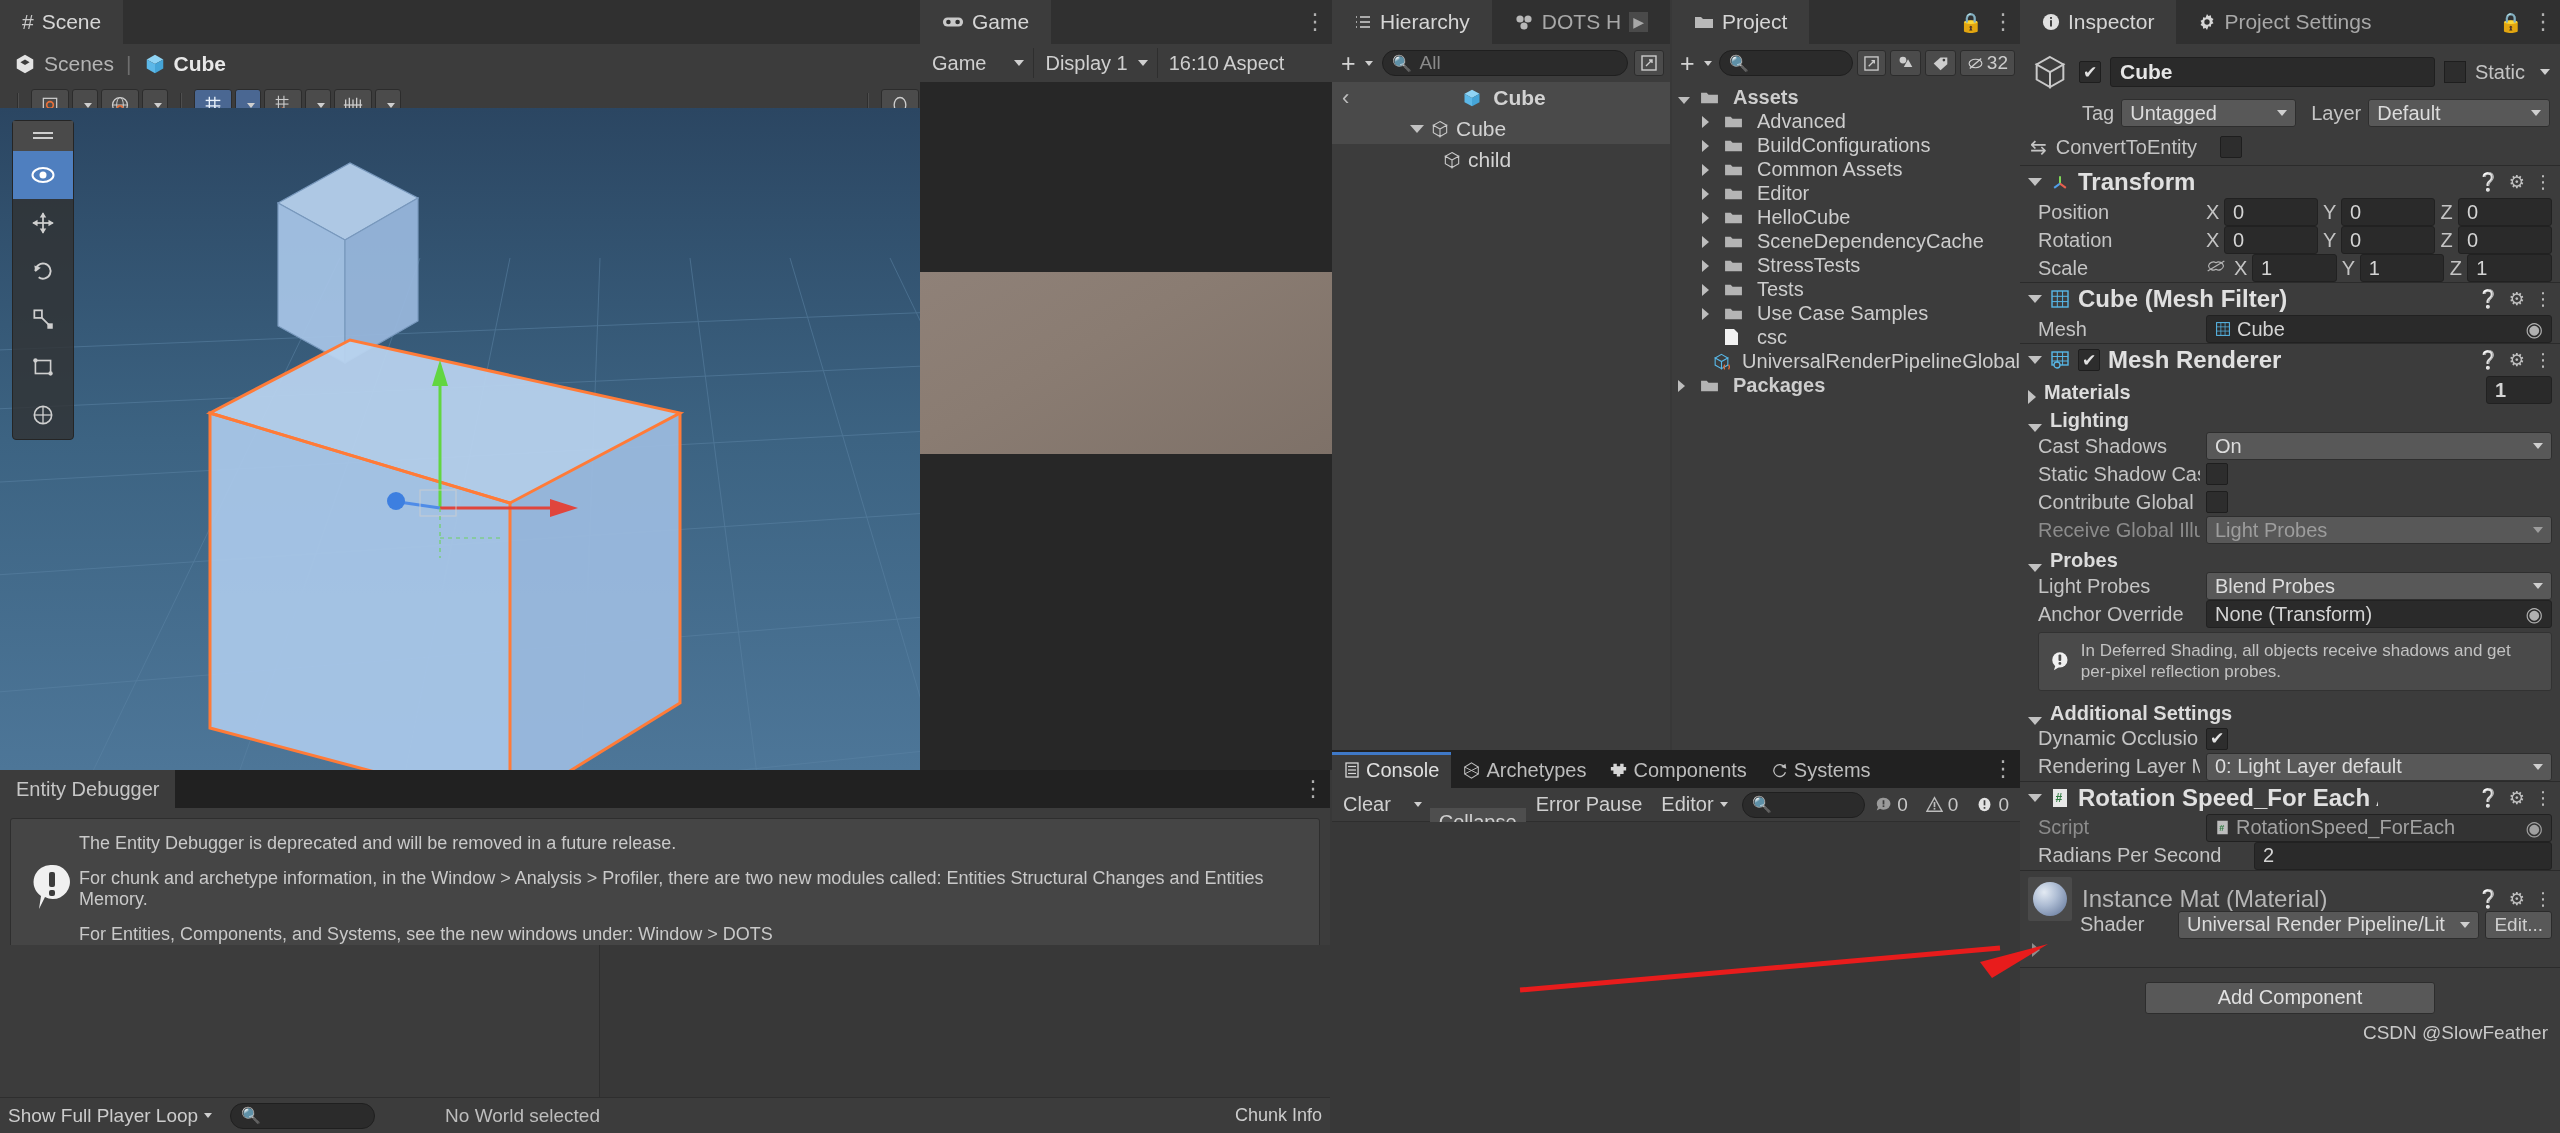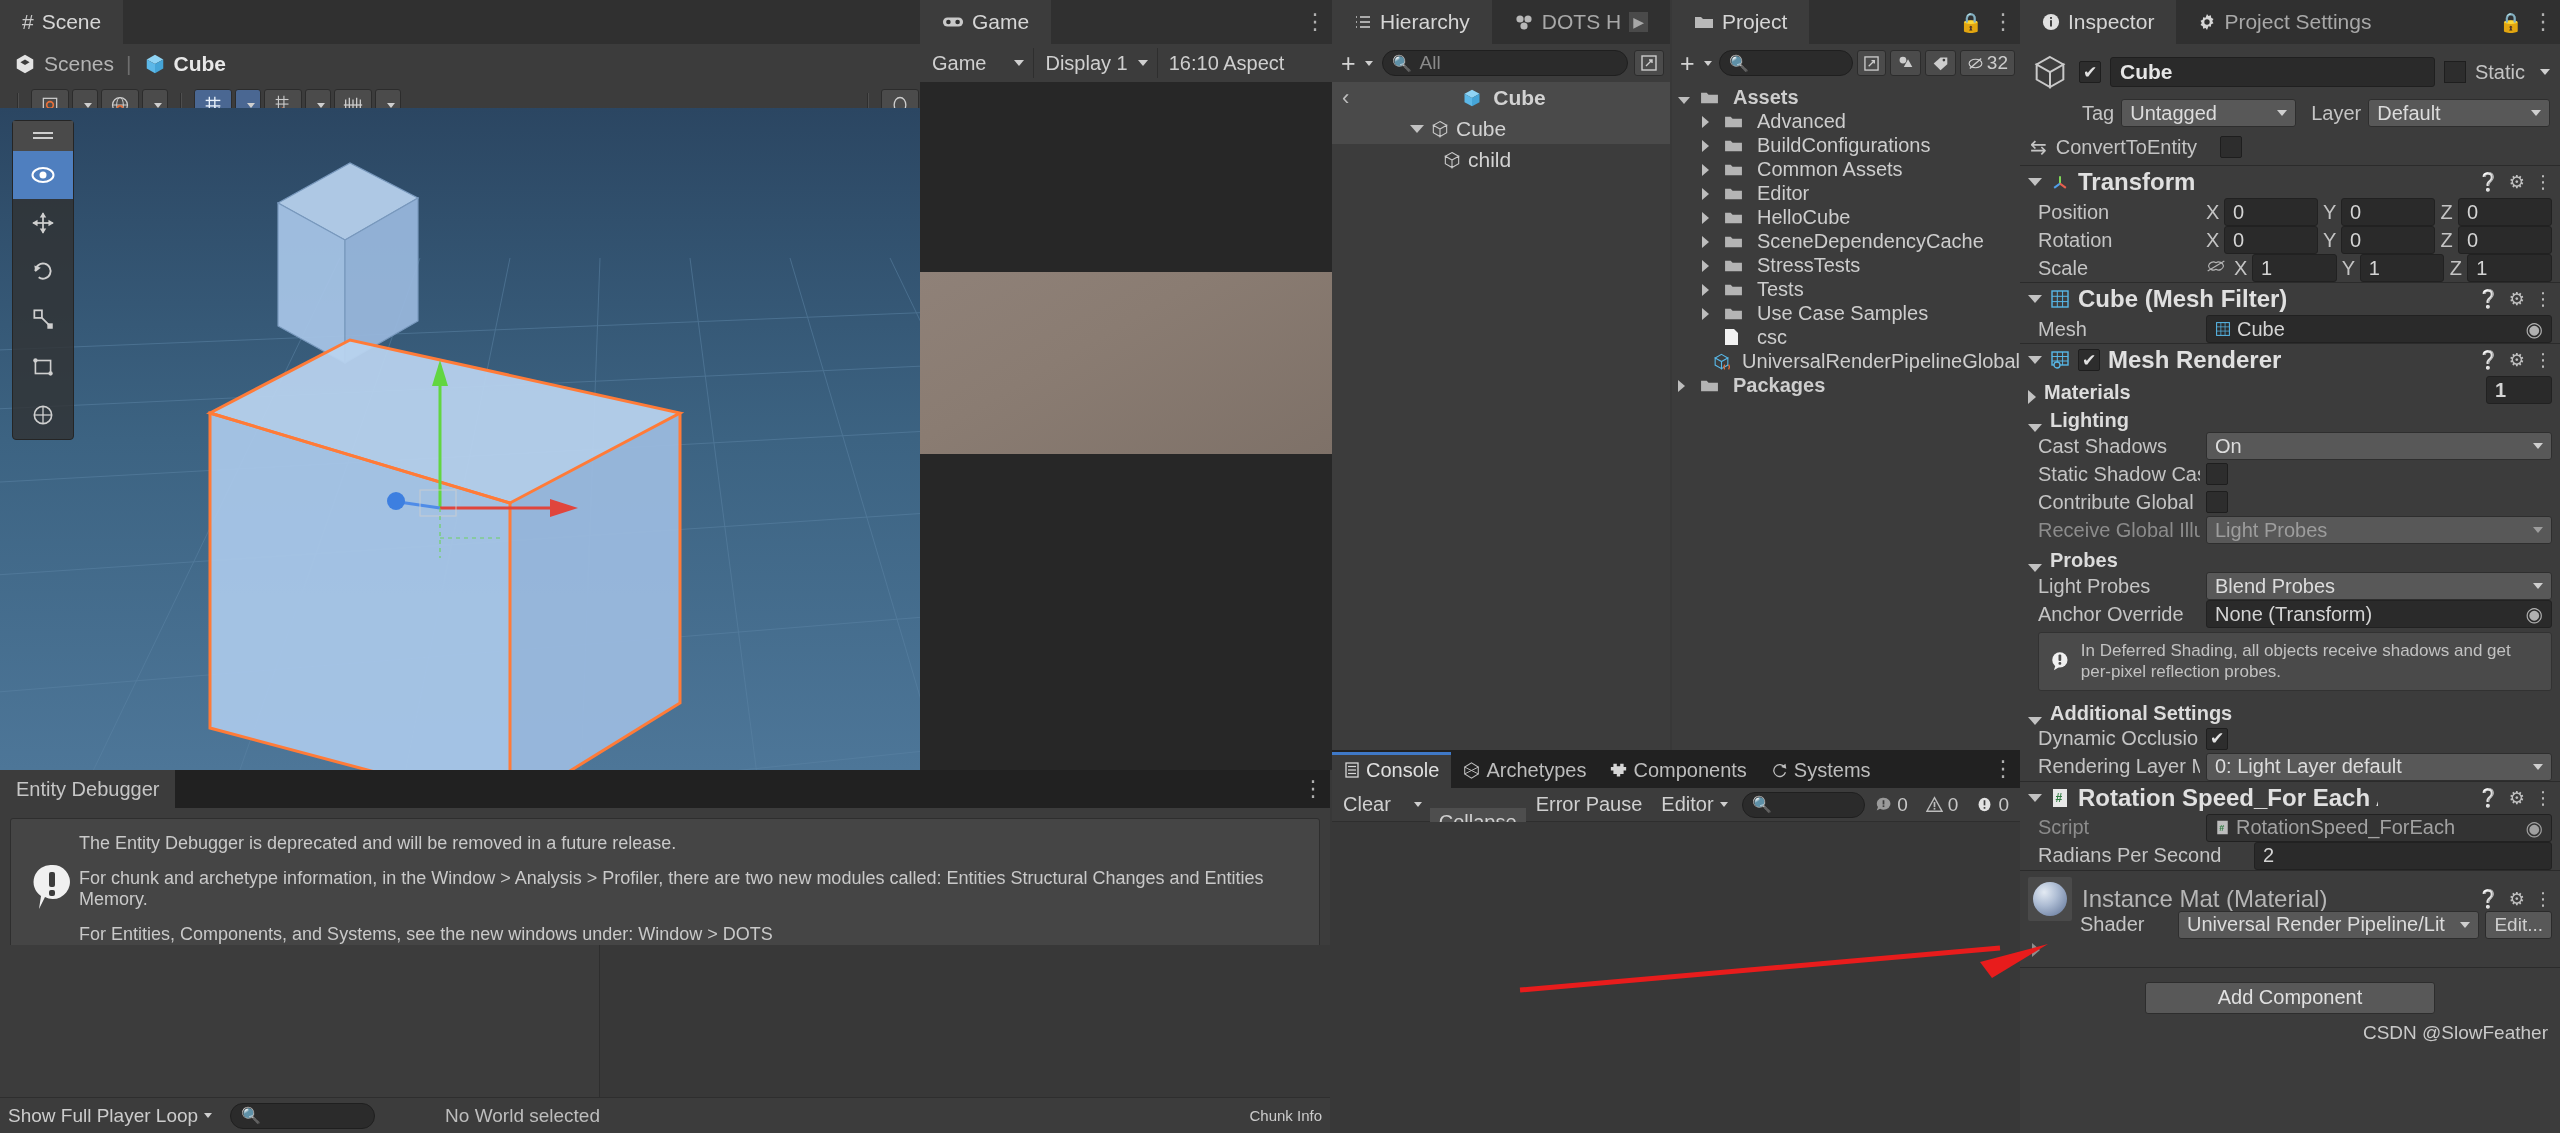--- a/index.html
+++ b/index.html
@@ -844,21 +844,21 @@
     <div class="ed-footer">
       <div class="ed-f-left">
         <span>Show Full Player Loop</span>
         <span class="caret sm"></span>
       </div>
       <div class="searchbox ed-f-search" style="width:145px;">
         <span class="mag">🔍</span>
         <span></span>
       </div>
       <div class="ed-f-world">No World selected</div>
-      <div class="ed-chunk" style="font-size:15px;color:#cccccc;">Chunk Info</div>
+      <div class="ed-chunk" style="font-size:18px;color:#cccccc;">Chunk Info</div>
     </div>
   </div>
 
   <div id="inspector">
     <div class="i-tabbar">
       <div class="tab active">
         <svg width="18" height="18" viewBox="0 0 20 20">
           <circle cx="10" cy="10" r="9" fill="#e0e0e0"></circle>
             <rect x="9" y="8" width="2" height="7" fill="#303030"></rect>
             <rect x="9" y="4.5" width="2" height="2" fill="#303030"></rect>

